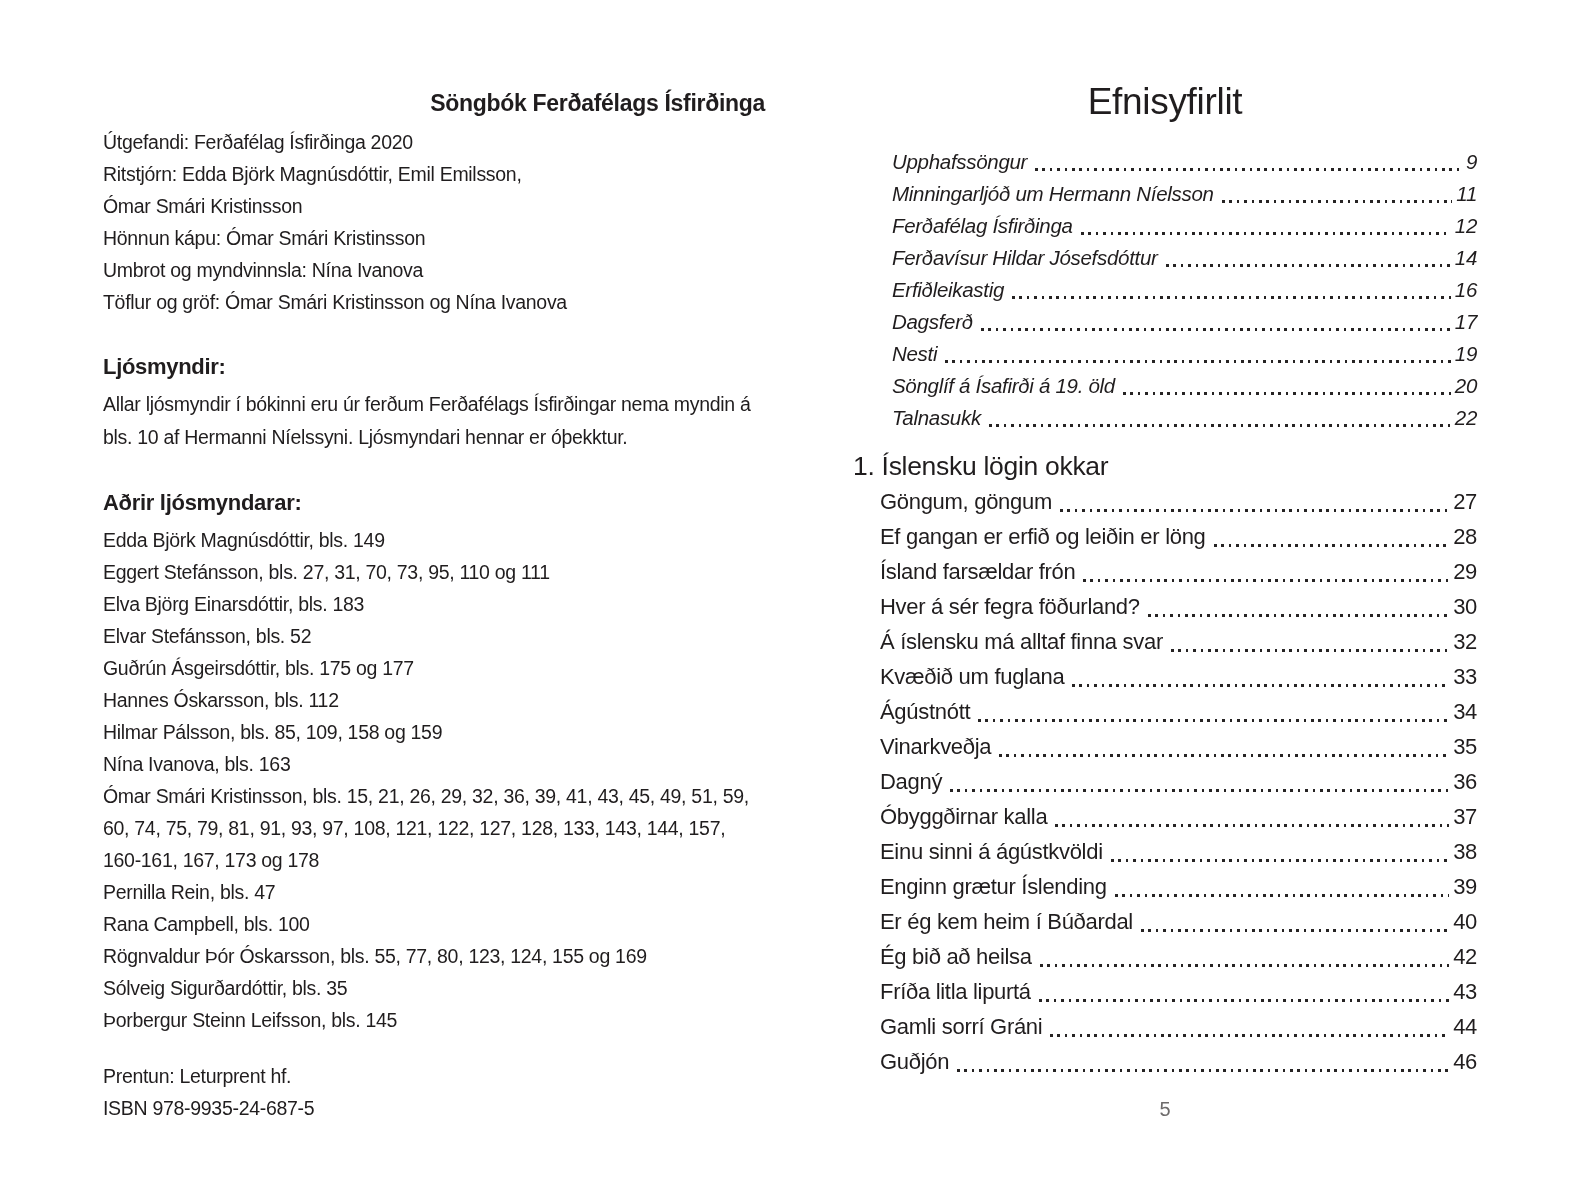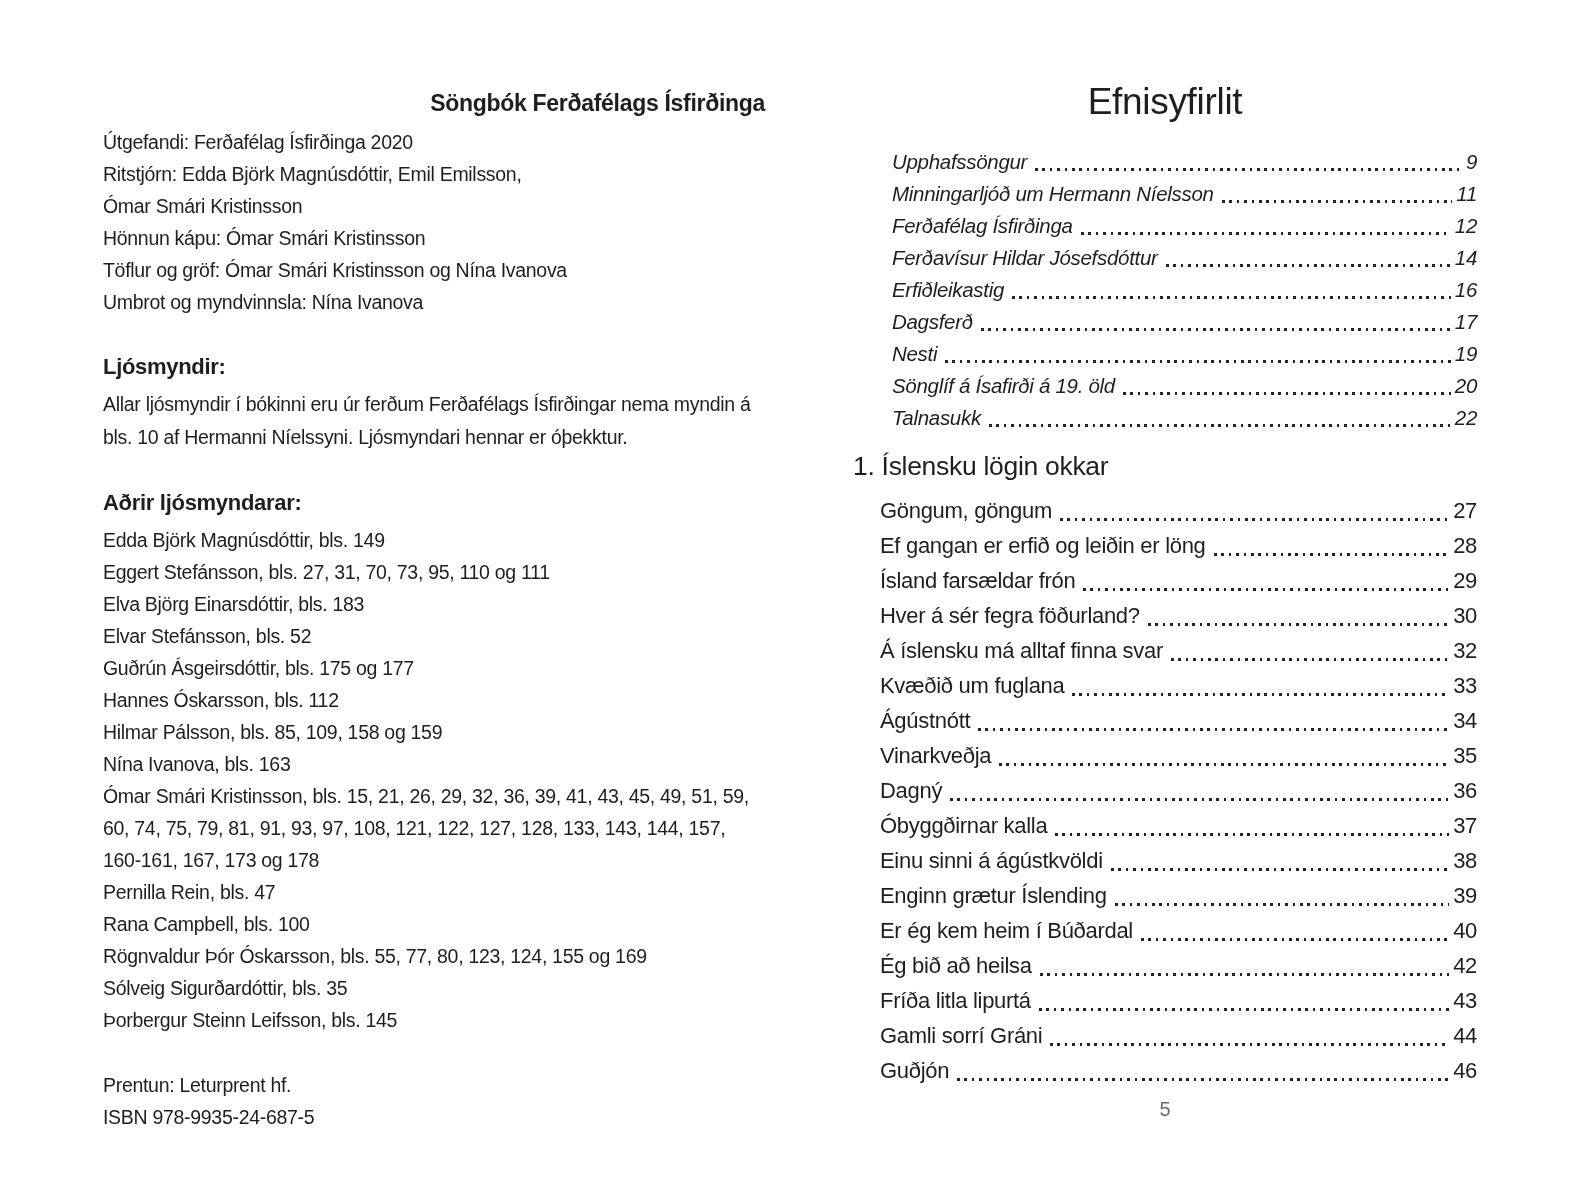--- a/index.html
+++ b/index.html
@@ -44,21 +44,21 @@
     font-size: 22px;
     font-weight: 700;
     line-height: 30px;
   }
   .para {
     margin: 0;
     font-size: 19.5px;
     line-height: 33px;
   }
   .print-block {
-    margin-top: 33px;
+    margin-top: 24px;
   }
 
   
   .right-page {
     position: absolute;
     left: 853px;
     top: 82px;
     width: 624px;
     letter-spacing: -0.3px;
   }
@@ -92,21 +92,21 @@
     white-space: nowrap;
   }
   .toc-front .toc-entry {
     font-style: italic;
     font-size: 20.5px;
     line-height: 32px;
     padding-left: 39px;
     text-align: right;
   }
   .section-heading {
-    margin: 14px 0 9px 0;
+    margin: 14px 0 0 0;
     font-size: 26.5px;
     font-weight: 400;
     line-height: 36px;
   }
   .toc-songs .toc-entry {
     font-size: 22px;
     line-height: 35px;
     padding-left: 27px;
   }
   .folio {
@@ -132,23 +132,23 @@
     <div>
 
         <p class="line">Útgefandi: Ferðafélag Ísfirðinga 2020</p>
 
         <p class="line">Ritstjórn: Edda Björk Magnúsdóttir, Emil Emilsson,</p>
 
         <p class="line">Ómar Smári Kristinsson</p>
 
         <p class="line">Hönnun kápu: Ómar Smári Kristinsson</p>
 
+        <p class="line">Umbrot og myndvinnsla: Nína Ivanova</p>
+
         <p class="line">Töflur og gröf: Ómar Smári Kristinsson og Nína Ivanova</p>
-
-        <p class="line">Umbrot og myndvinnsla: Nína Ivanova</p>
       </div>
 
     <h2 class="subheading">Ljósmyndir:</h2>
     <p class="para">Allar ljósmyndir í bókinni eru úr ferðum Ferðafélags Ísfirðingar nema myndin á bls. 10 af Hermanni Níelssyni. Ljósmyndari hennar er óþekktur.</p>
 
     <h2 class="subheading">Aðrir ljósmyndarar:</h2>
 
     <div>
 
         <p class="line">Edda Björk Magnúsdóttir, bls. 149</p>

